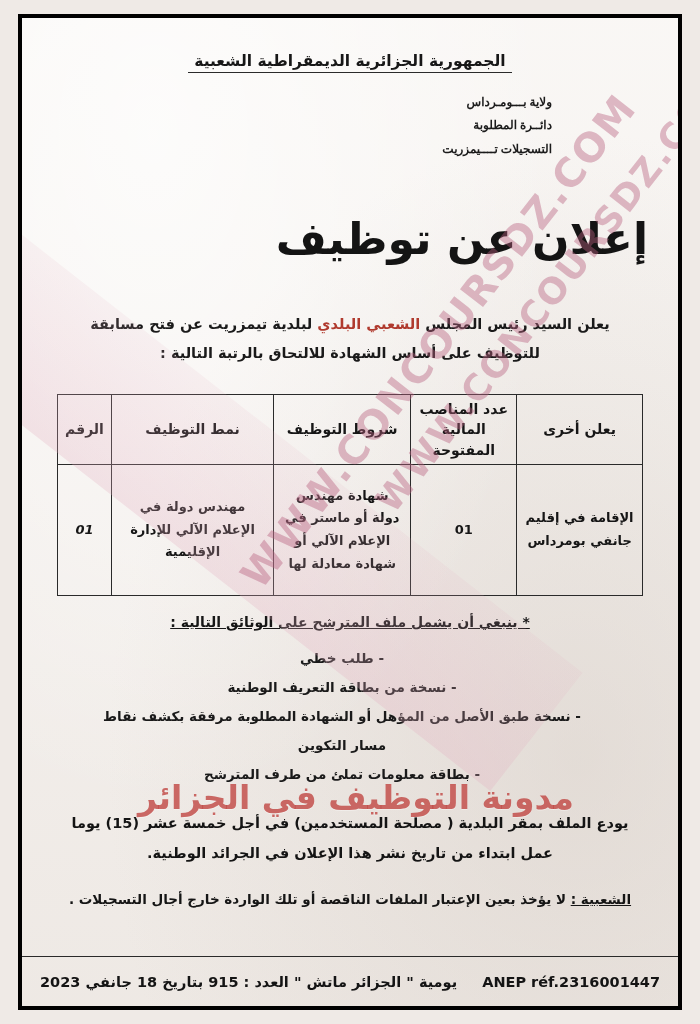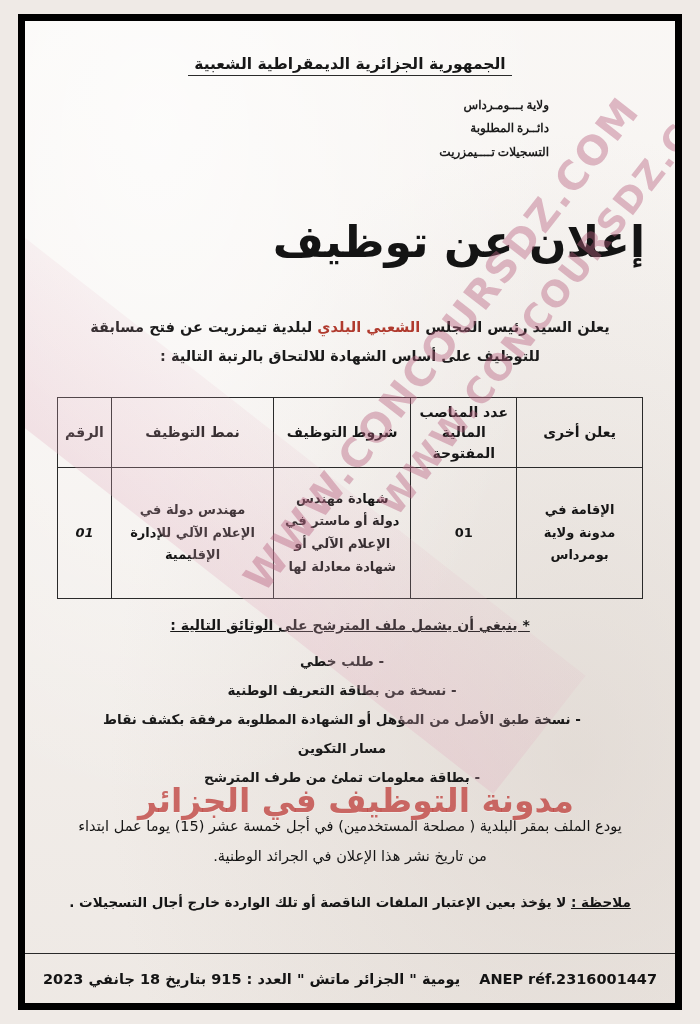--- a/index.html
+++ b/index.html
@@ -20,21 +20,21 @@
     background: #efeae6;
     box-sizing: border-box;
   }
   .paper {
     position: absolute;
     left: 18px;
     top: 14px;
     width: 664px;
     height: 996px;
     background: #f7f4f1;
-    border: 7px solid #000000;
+    border: 4px solid #000000;
     box-sizing: border-box;
     overflow: hidden;
   }
   
   .paper::before {
     content: "";
     position: absolute;
     inset: 0;
     background:
       radial-gradient(ellipse at 20% 12%, rgba(255,255,255,0.65), rgba(255,255,255,0) 55%),
@@ -157,21 +157,21 @@
     line-height: 2.15;
   }
   ul.docs li::before {
     content: "- ";
   }
 
   
   .deposit {
     font-family: "DejaVu Sans", sans-serif;
     font-size: 14.5px;
-    font-weight: normal;
+    font-weight: bold;
     color: #141414;
     line-height: 2.05;
     text-align: center;
     margin: 10px 16px 22px 16px;
   }
   .note {
     font-family: "DejaVu Sans", sans-serif;
     font-size: 13.5px;
     font-weight: bold;
     color: #151515;
@@ -284,42 +284,42 @@
           <tr>
             <th class="col-other">يعلن أخرى</th>
             <th class="col-posts">عدد المناصب المالية المفتوحة</th>
             <th class="col-cond">شروط التوظيف</th>
             <th class="col-type">نمط التوظيف</th>
             <th class="col-num">الرقم</th>
           </tr>
         </thead>
         <tbody>
           <tr>
-            <td>الإقامة في مدونة ولاية بومرداس</td>
+            <td>الإقامة في إقليم جانفي بومرداس</td>
             <td class="posts">01</td>
             <td>شهادة مهندس دولة أو ماستر  في الإعلام الآلي أو شهادة معادلة لها</td>
             <td>مهندس دولة في الإعلام الآلي للإدارة الإقليمية</td>
             <td class="num">01</td>
           </tr>
         </tbody>
       </table>
 
       <div class="docs-title">* ينبغي أن يشمل ملف المترشح على الوثائق التالية :</div>
 
       <ul class="docs">
         <li>طلب خطي</li>
         <li>نسخة من بطاقة التعريف الوطنية</li>
         <li>نسخة طبق الأصل من المؤهل أو الشهادة المطلوبة مرفقة بكشف نقاط مسار التكوين</li>
         <li>بطاقة معلومات تملئ من طرف المترشح</li>
       </ul>
 
       <div class="deposit">يودع  الملف بمقر البلدية ( مصلحة المستخدمين) في أجل خمسة عشر (15) يوما عمل ابتداء من تاريخ نشر هذا الإعلان في الجرائد الوطنية.</div>
 
       <div class="note">
-        <span class="lbl">ملاحظة :</span>
+        <span class="lbl">الشعبية :</span>
         <span>لا يؤخذ بعين الإعتبار الملفات الناقصة أو تلك الواردة خارج أجال التسجيلات .</span>
       </div>
 
     </div>
 
     <div class="wm-band"></div>
     <div class="wm-diag wm1">WWW.CONCOURSDZ.COM</div>
     <div class="wm-diag wm2">WWW.CONCOURSDZ.COM</div>
     <div class="wm-center">مدونة التوظيف في الجزائر</div>
 

